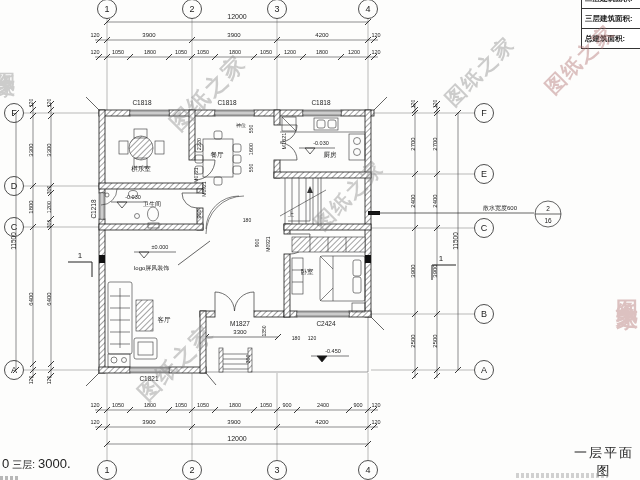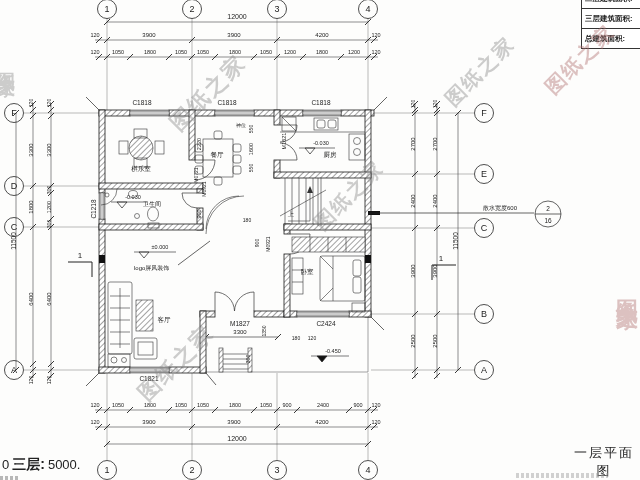--- a/index.html
+++ b/index.html
@@ -9,21 +9,21 @@
   svg text{font-family:"Liberation Sans",sans-serif;fill:#1c1c1c;}
   .wm{position:absolute;color:#8a8a8a;opacity:.42;white-space:nowrap;letter-spacing:2px;
       pointer-events:none;font-weight:bold;}
   .wm.vert{writing-mode:vertical-rl;}
   .area-table{position:absolute;left:581px;top:-12px;width:70px;border:1px solid #333;background:rgba(255,255,255,.85);}
   .area-table .row{height:19px;border-top:1px solid #333;display:flex;align-items:center;
       padding-left:3px;font-size:7.5px;color:#222;font-weight:bold;}
   .area-table .row:first-child{border-top:none;}
   .floor-note{position:absolute;left:2px;top:456px;color:#222;display:flex;align-items:baseline;}
   .floor-note .big{font-size:13px;}
-  .floor-note .small{font-size:14px;margin:0 3px;font-weight:bold;}
+  .floor-note .small{font-size:10px;margin:0 3px;}
   .title-block{position:absolute;left:570px;top:444px;width:68px;text-align:center;
       font-size:13px;letter-spacing:2px;color:#222;border-bottom:2px solid #222;padding-bottom:2px;}
   .faint-strip{position:absolute;height:5px;opacity:.45;
       background:repeating-linear-gradient(90deg,#9a9a9a 0 3px,transparent 3px 5px);}
 </style>
 </head>
 <body>
 
 <div id="stage">
 
@@ -506,21 +506,21 @@
 
   <div class="area-table">
     <div class="row">二层建筑面积:</div>
     <div class="row">三层建筑面积:</div>
     <div class="row">总建筑面积:</div>
   </div>
 
   <div class="floor-note">
     <span class="big">0</span>
     <span class="small">三层:</span>
-    <span class="big">5000.</span>
+    <span class="big">3000.</span>
   </div>
 
   <div class="title-block">一层平面图</div>
 
   <div class="faint-strip" style="left:516px;top:473px;width:92px;"></div>
   <div class="faint-strip" style="left:0px;top:476px;width:20px;opacity:.7;"></div>
 <div class="wm" style="left: 160px; top: 78px; font-size: 22px; transform: rotate(-45deg); color: rgb(138, 138, 138);">图纸之家</div>
     <div class="wm" style="left: 436px; top: 58px; font-size: 20px; transform: rotate(-45deg); color: rgb(138, 138, 138);">图纸之家</div>
     <div class="wm" style="left: 536px; top: 46px; font-size: 20px; transform: rotate(-45deg); color: rgb(176, 112, 112);">图纸之家</div>
     <div class="wm" style="left: 305px; top: 182px; font-size: 20px; transform: rotate(-45deg); color: rgb(138, 138, 138);">图纸之家</div>

